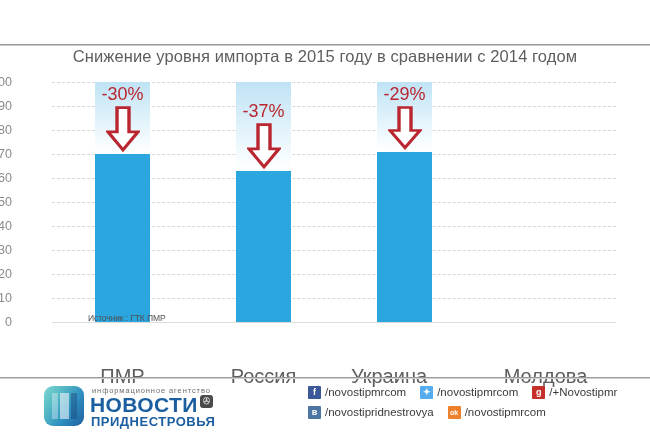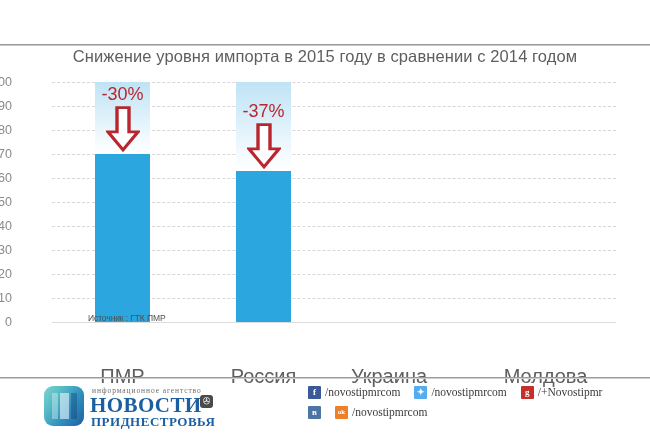--- a/index.html
+++ b/index.html
@@ -131,21 +131,20 @@
     letter-spacing: -0.1px;
     white-space: nowrap;
   }
 
   
   .footer {
     position: absolute;
     left: 0; top: 377px;
     width: 650px;
     height: 56px;
-    font-family: Liberation Serif, serif;
   }
   .footer-rule {
     position: absolute;
     left: 0; top: 0;
     width: 650px;
     height: 2px;
     background: linear-gradient(to bottom, #9b9b9b 0%, #9b9b9b 50%, #cfcfcf 50%, #cfcfcf 100%);
   }
   .logo-mark {
     position: absolute;
@@ -286,20 +285,30 @@
         <div class="bar-cap" style="top: 0px; height: 88.8px;"></div>
         <div class="bar-fill" style="height: 151.2px;"></div>
         <div class="bar-label-pct" style="top: 18.8px;">-37%</div>
         <div class="arrow" style="top: 40.8px; height: 47px;">
           <svg viewBox="0 0 34 60" preserveAspectRatio="none" width="34" height="47">
             <path d="M11 2 H23 V33 H32 L17 56 L2 33 H11 Z" fill="#ffffff" stroke="#b9262f" stroke-width="3.4" stroke-linejoin="miter"></path>
           </svg>
         </div>
       </div>
       <div class="xlabel" style="left: 146.5px;">Россия</div>
+      <div class="bar-col" style="left: 325px; height: 240px;">
+        <div class="bar-cap" style="top: 0px; height: 69.6px;"></div>
+        <div class="bar-fill" style="height: 170.4px;"></div>
+        <div class="bar-label-pct" style="top: 2px;">-29%</div>
+        <div class="arrow" style="top: 24px; height: 44.6px;">
+          <svg viewBox="0 0 34 60" preserveAspectRatio="none" width="34" height="44.60000000000002">
+            <path d="M11 2 H23 V33 H32 L17 56 L2 33 H11 Z" fill="#ffffff" stroke="#b9262f" stroke-width="3.4" stroke-linejoin="miter"></path>
+          </svg>
+        </div>
+      </div>
       <div class="xlabel" style="left: 272px;">Украина</div>
       <div class="xlabel" style="left: 428.5px;">Молдова</div>
     </div>
 </div>
 
 <div class="source">Источник : ГТК ПМР</div>
 
 <div class="footer">
   <div class="footer-rule"></div>
 
@@ -327,20 +336,21 @@
           <span>/novostipmrcom</span>
         </div>
         <div class="social-item" style="margin-right: 14px;">
           <span class="social-icon" style="background: rgb(197, 48, 42); font-size: 9px;">g</span>
           <span>/+Novostipmr</span>
         </div>
       </div>
     <div class="social-row" id="social-row-2">
         <div class="social-item" style="margin-right: 14px;">
           <span class="social-icon" style="background: rgb(76, 117, 163); font-size: 9px;">в</span>
+          <span>/novostipridnestrovya</span>
         </div>
         <div class="social-item" style="margin-right: 14px;">
           <span class="social-icon" style="background: rgb(237, 129, 43); font-size: 7px;">ok</span>
           <span>/novostipmrcom</span>
         </div>
       </div>
   </div>
 </div>
 
 </body></html>

